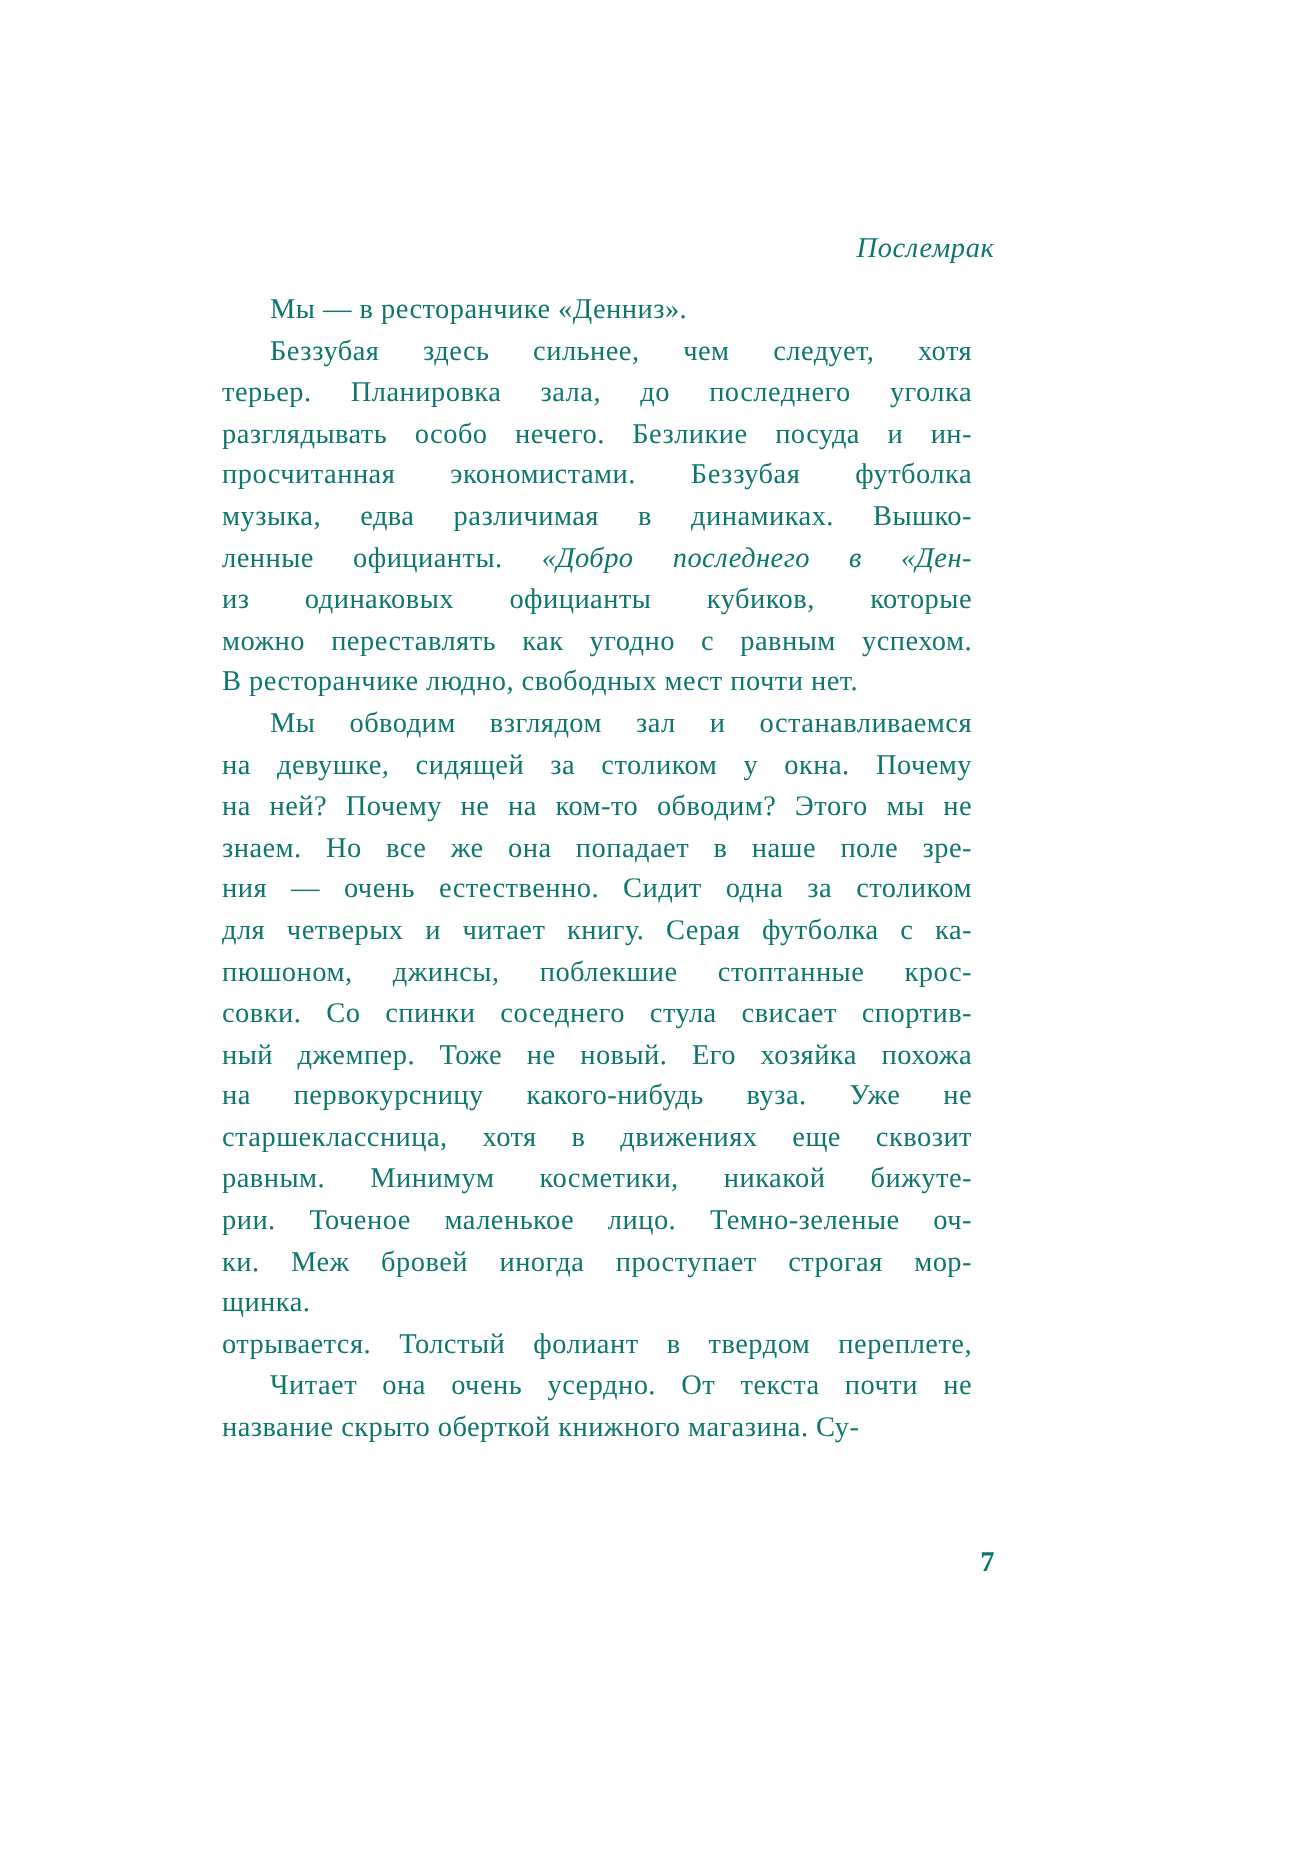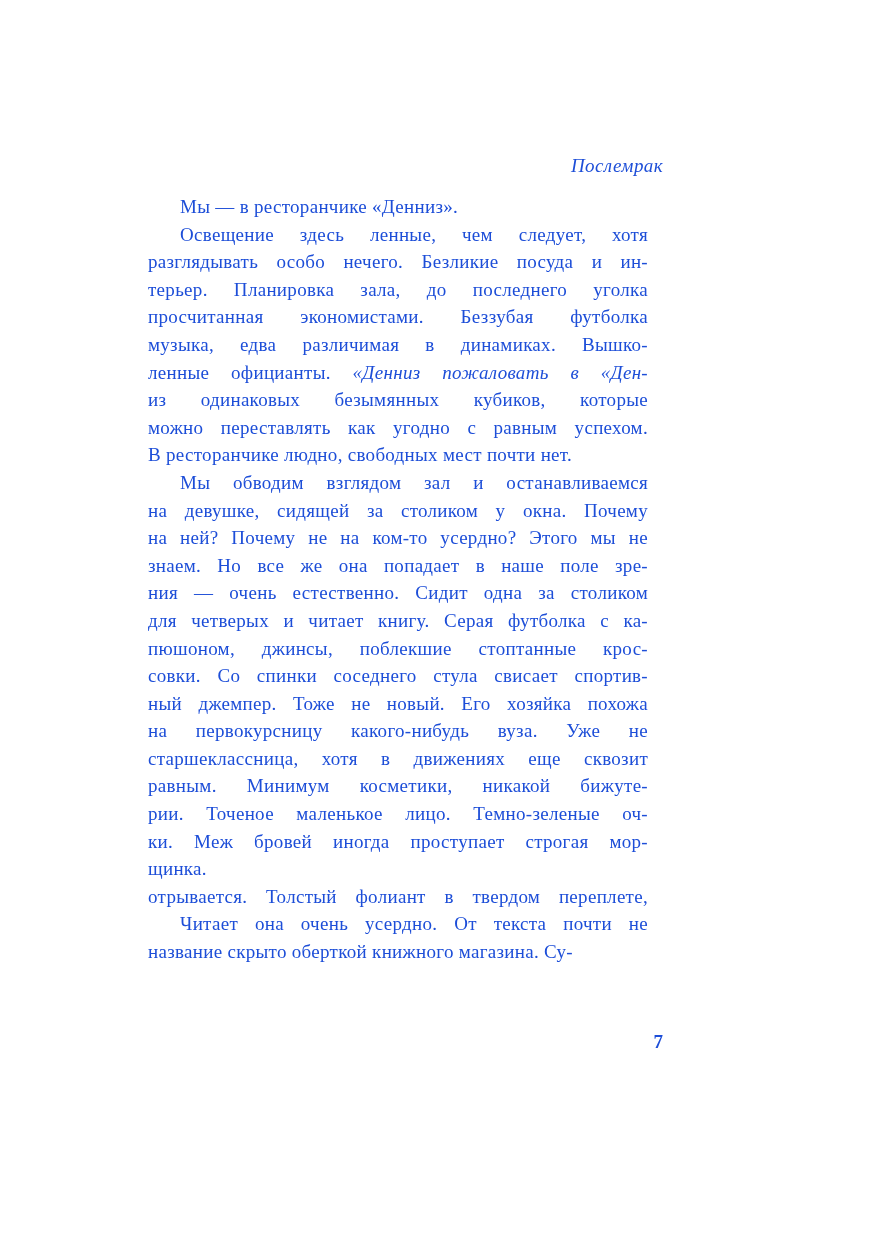--- a/index.html
+++ b/index.html
@@ -5,21 +5,21 @@
   html, body {
     margin: 0;
     padding: 0;
     background: #ffffff;
   }
   .page {
     position: relative;
     width: 876px;
     height: 1240px;
     background: #ffffff;
-    color: #1d4ed8;
+    color: #0f766e;
     font-family: "Liberation Serif", "DejaVu Serif", serif;
     overflow: hidden;
   }
   .running-title {
     position: absolute;
     top: 155px;
     left: 163px;
     width: 500px;
     text-align: right;
     font-style: italic;
@@ -68,34 +68,34 @@
 <body>
 
 <div class="page">
   <div class="running-title">Послемрак</div>
 
   <div class="text-block">
       <p class="para">
         <span class="line first last">Мы — в ресторанчике «Денниз».</span>
       </p>
       <p class="para">
-        <span class="line first">Освещение здесь ленные, чем следует, хотя</span>
+        <span class="line first">Беззубая здесь сильнее, чем следует, хотя</span>
+        <span class="line">терьер. Планировка зала, до последнего уголка</span>
         <span class="line">разглядывать особо нечего. Безликие посуда и ин-</span>
-        <span class="line">терьер. Планировка зала, до последнего уголка</span>
         <span class="line">просчитанная экономистами. Беззубая футболка</span>
         <span class="line">музыка, едва различимая в динамиках. Вышко-</span>
-        <span class="line"><span>ленные официанты. </span><span class="italic">«Денниз пожаловать в «Ден-</span></span>
-        <span class="line">из одинаковых безымянных кубиков, которые</span>
+        <span class="line"><span>ленные официанты. </span><span class="italic">«Добро последнего в «Ден-</span></span>
+        <span class="line">из одинаковых официанты кубиков, которые</span>
         <span class="line">можно переставлять как угодно с равным успехом.</span>
         <span class="line last">В ресторанчике людно, свободных мест почти нет.</span>
       </p>
       <p class="para">
         <span class="line first">Мы обводим взглядом зал и останавливаемся</span>
         <span class="line">на девушке, сидящей за столиком у окна. Почему</span>
-        <span class="line">на ней? Почему не на ком-то усердно? Этого мы не</span>
+        <span class="line">на ней? Почему не на ком-то обводим? Этого мы не</span>
         <span class="line">знаем. Но все же она попадает в наше поле зре-</span>
         <span class="line">ния — очень естественно. Сидит одна за столиком</span>
         <span class="line">для четверых и читает книгу. Серая футболка с ка-</span>
         <span class="line">пюшоном, джинсы, поблекшие стоптанные крос-</span>
         <span class="line">совки. Со спинки соседнего стула свисает спортив-</span>
         <span class="line">ный джемпер. Тоже не новый. Его хозяйка похожа</span>
         <span class="line">на первокурсницу какого-нибудь вуза. Уже не</span>
         <span class="line">старшеклассница, хотя в движениях еще сквозит</span>
         <span class="line">равным. Минимум косметики, никакой бижуте-</span>
         <span class="line">рии. Точеное маленькое лицо. Темно-зеленые оч-</span>

